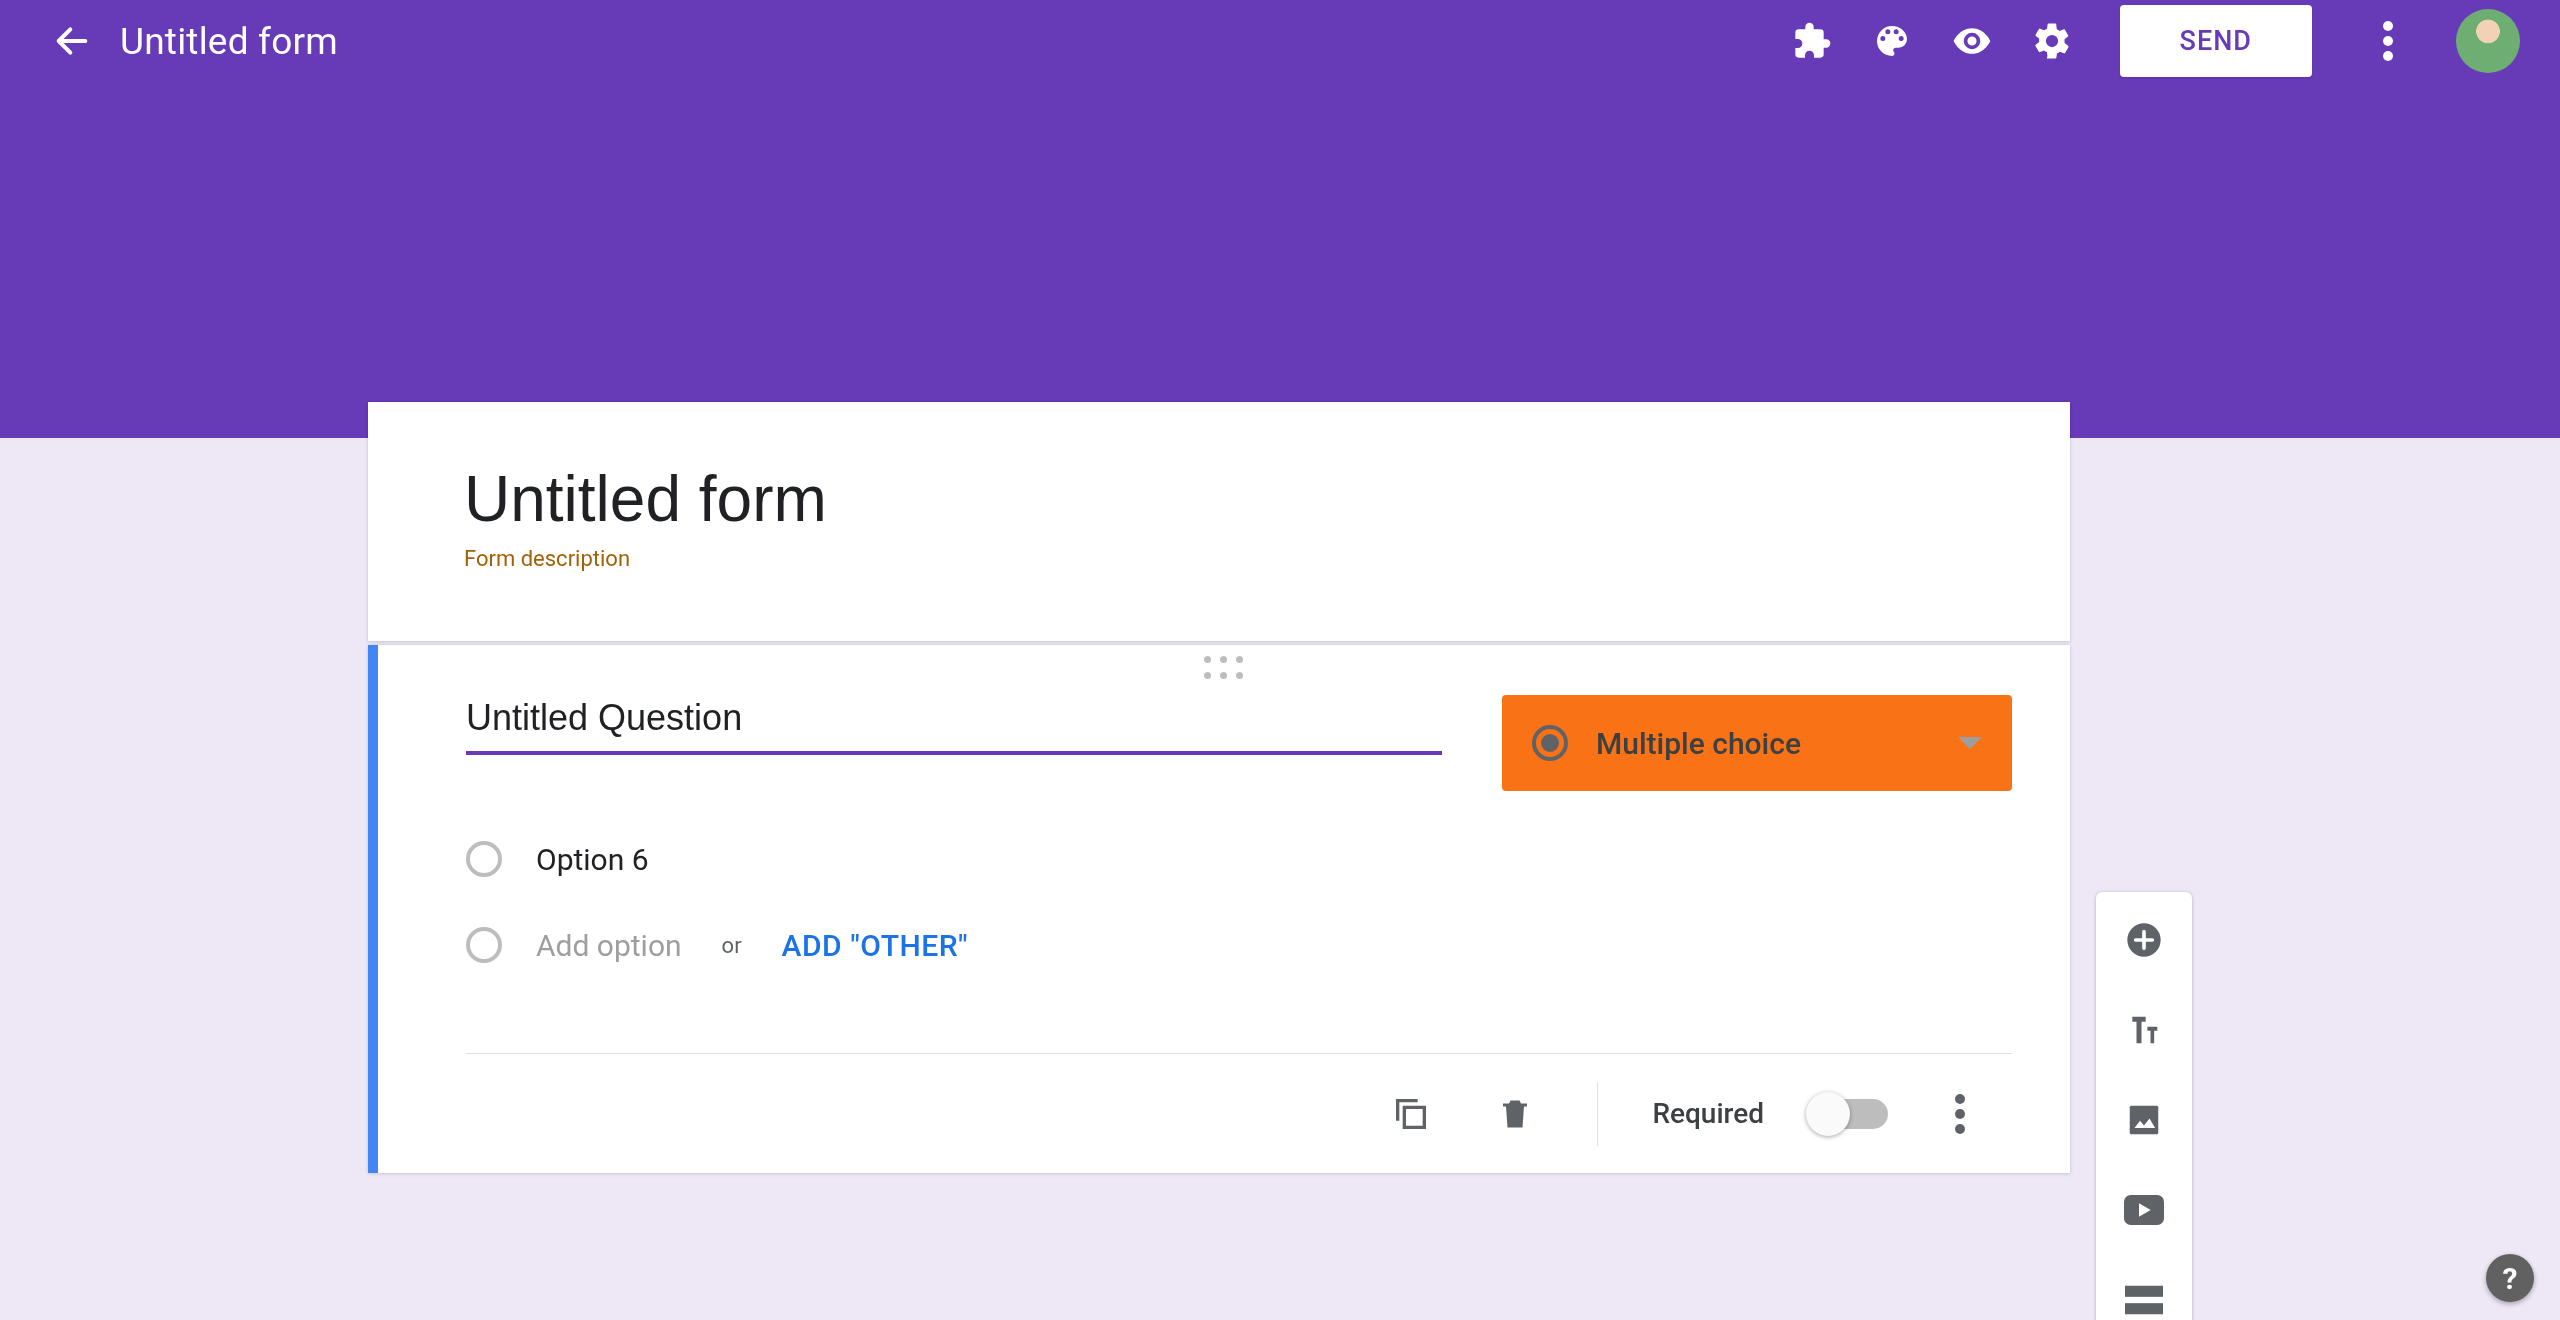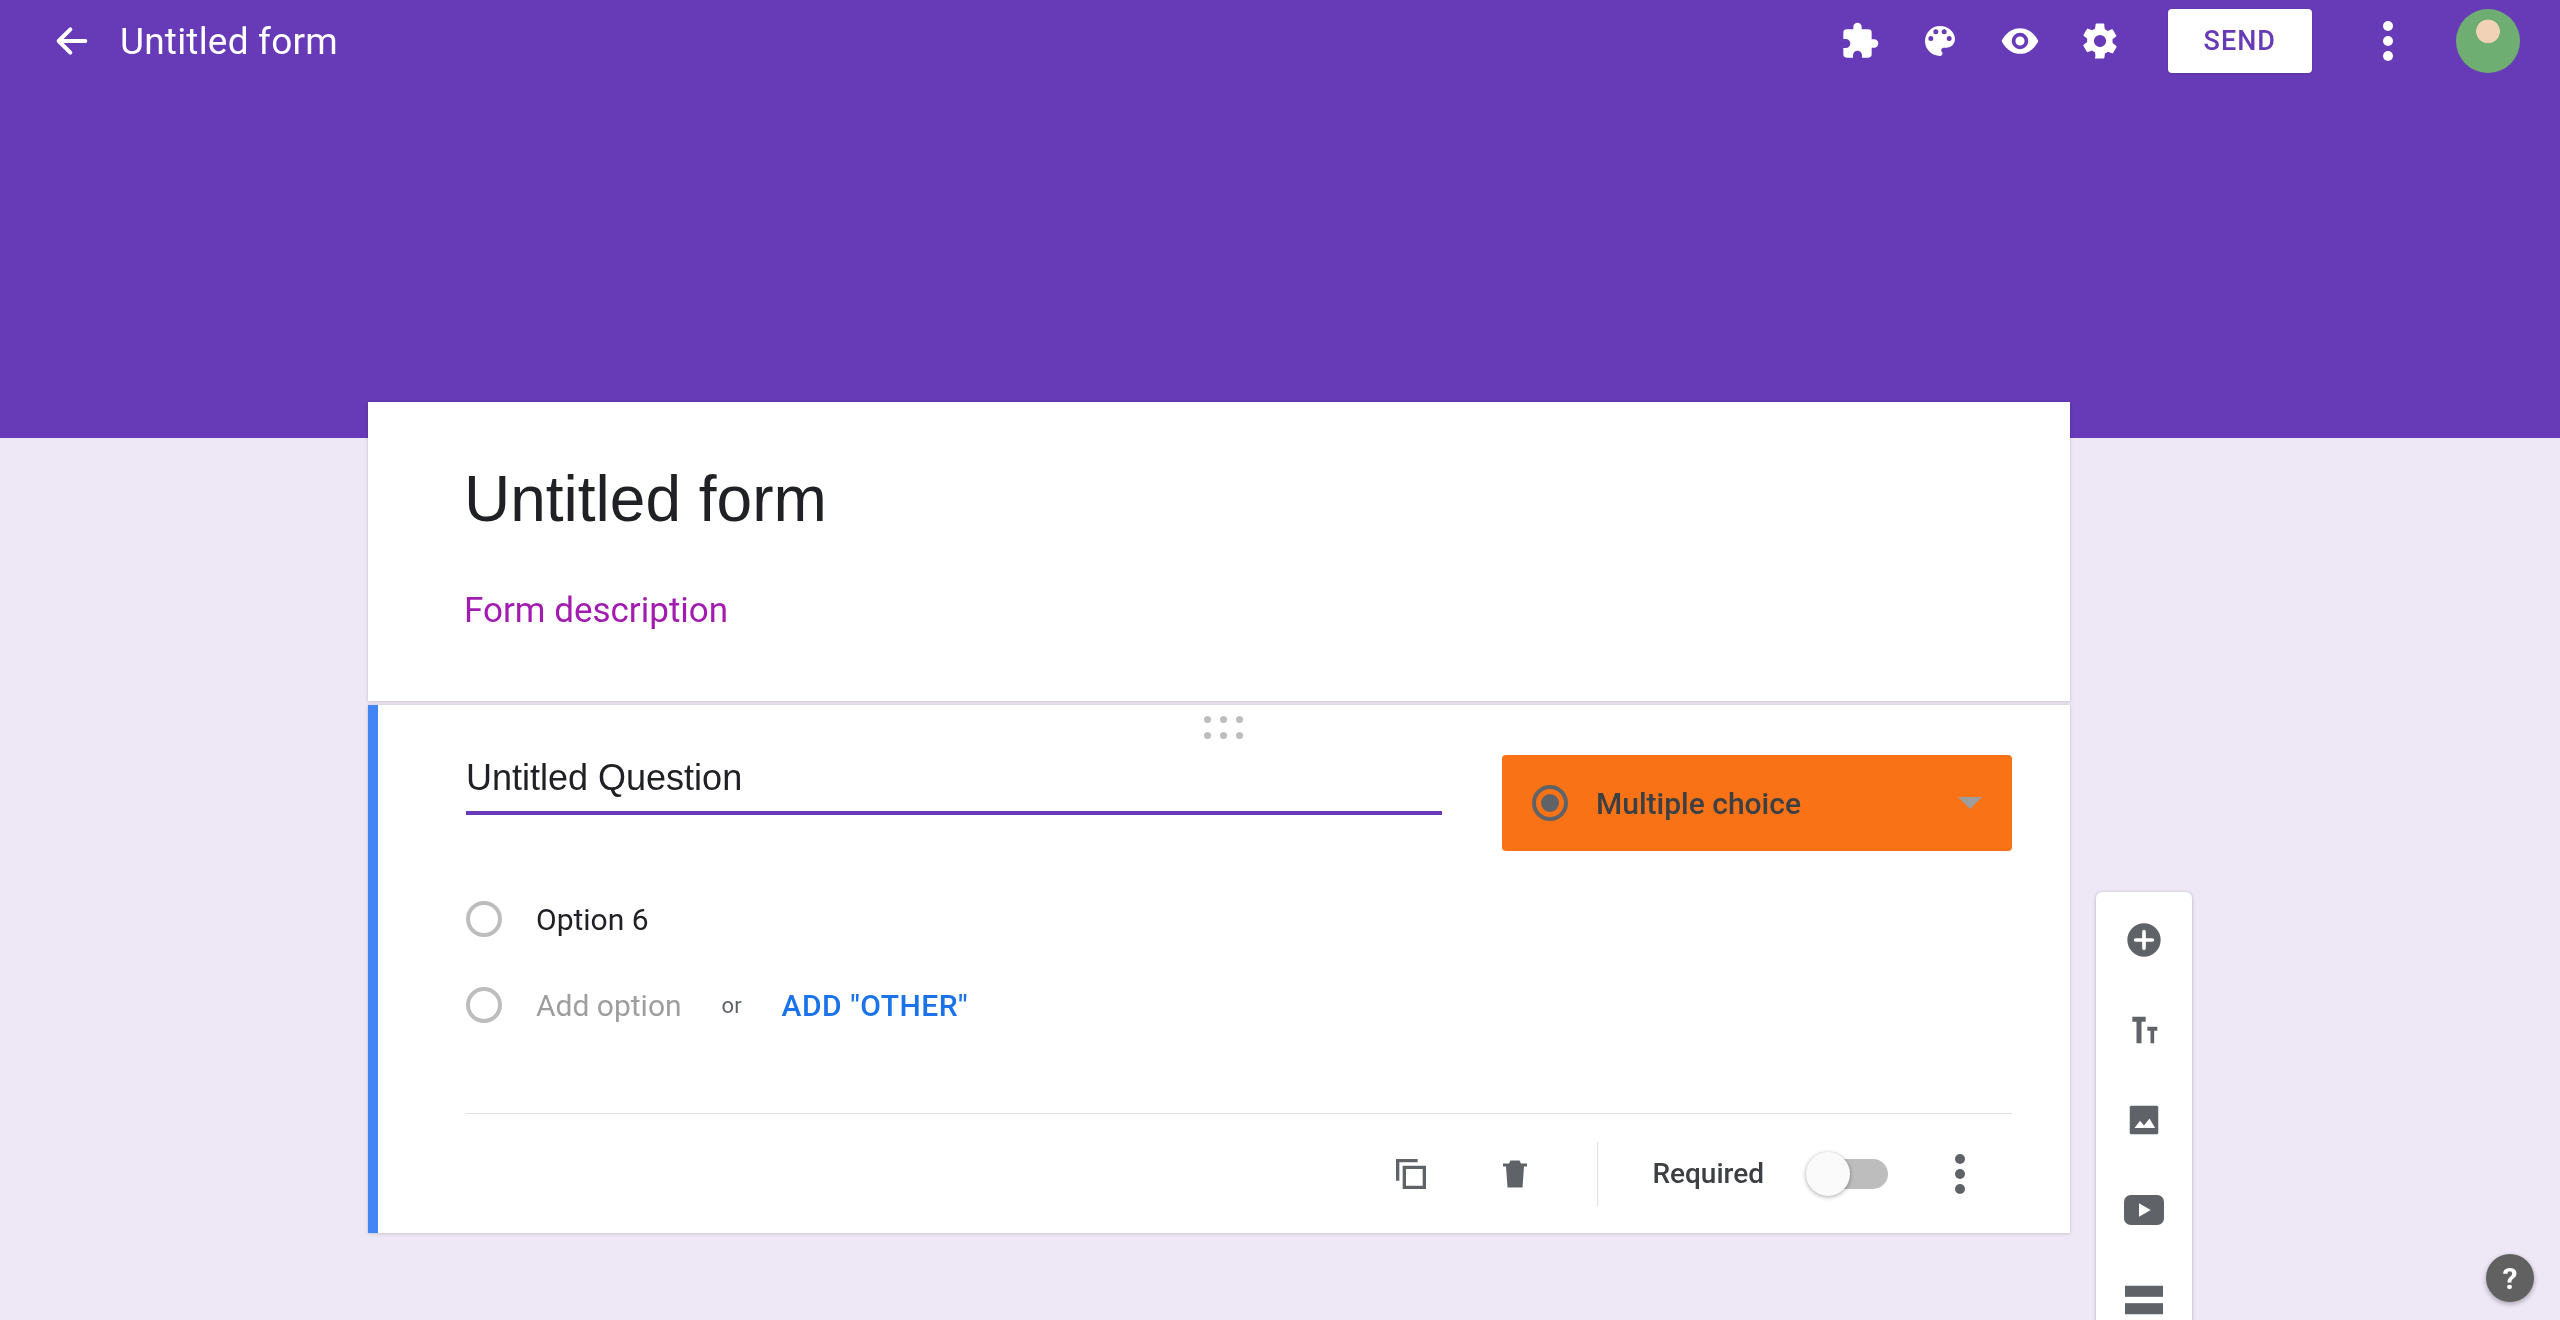--- a/index.html
+++ b/index.html
@@ -49,22 +49,22 @@
     border-radius: 50%;
     cursor: pointer;
     margin-left: 24px;
   }
   .send-btn {
     background: #fff;
     color: #673ab7;
     font-weight: 500;
     font-size: 27px;
     letter-spacing: 1px;
-    padding: 0 36px;
-    height: 64px;
+    padding: 0 60px;
+    height: 72px;
     border-radius: 4px;
     margin-left: 40px;
     display: flex;
     align-items: center;
     cursor: pointer;
     box-shadow: 0 1px 2px rgba(0,0,0,.15);
   }
   .more-dots {
     width: 56px; height: 56px;
     display:flex; align-items:center; justify-content:center;
@@ -139,23 +139,22 @@
   .form-title-input {
     font-size: 64px;
     font-weight: 400;
     color:#202124;
     border:none;
     outline:none;
     width:100%;
     padding: 2px 0 10px 0;
   }
   .form-desc {
-    margin-top: 44px;
-    font-size: 35px;
-    color:#a21caf;
+    font-size: 22px;
+    color:#a16207;
   }
 
   
   .question-card {
     margin-top: 4px;
     position: relative;
     border-left: 10px solid #4285f4;
     padding: 0;
   }
   .drag-row {

